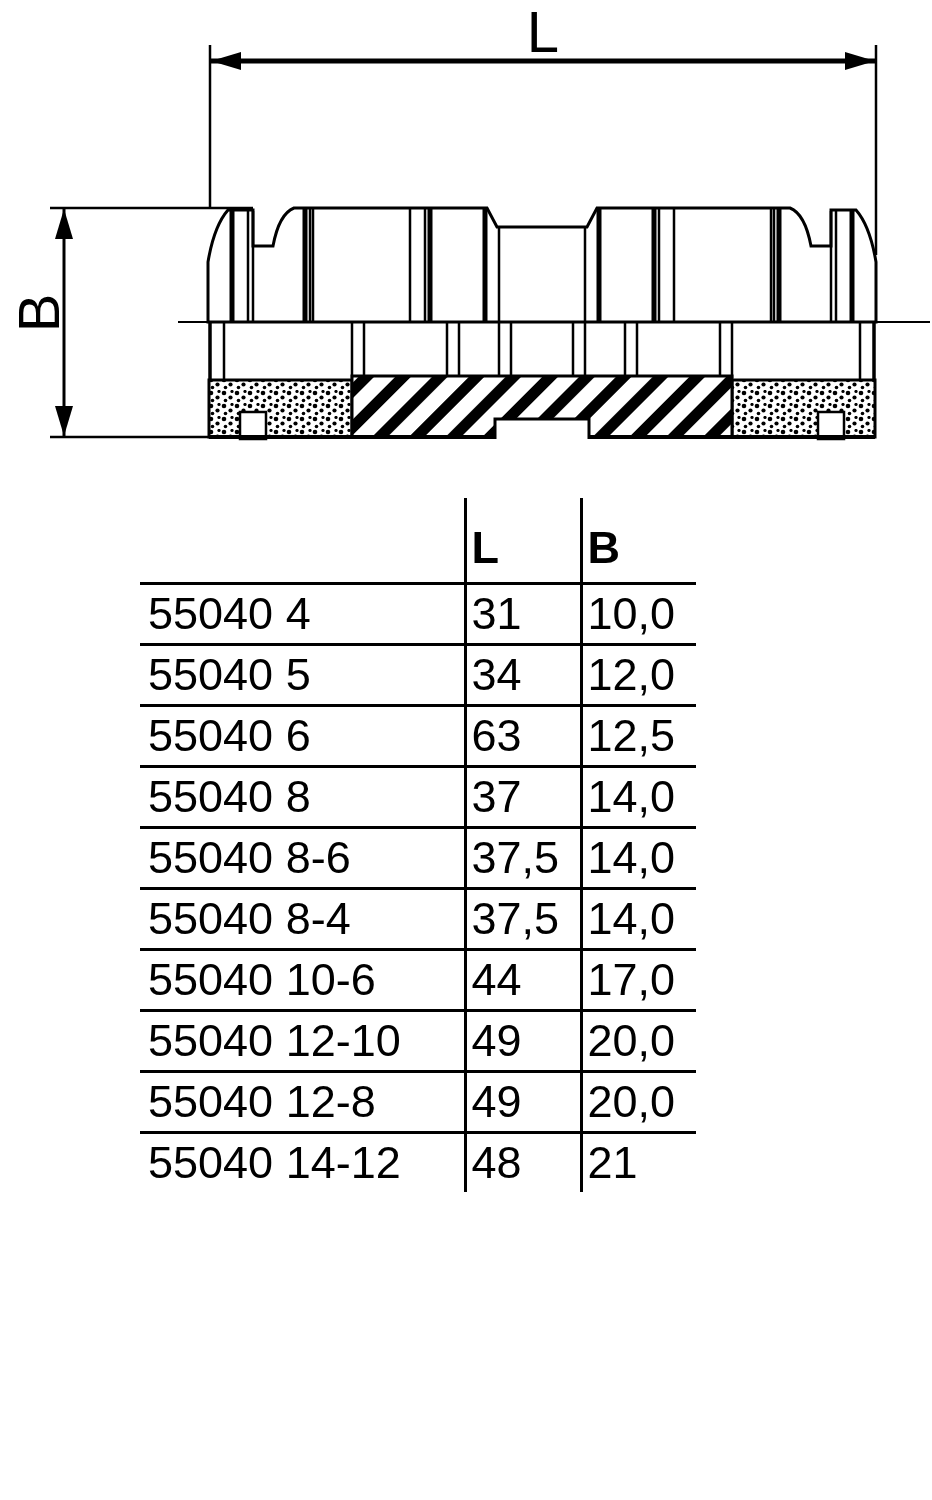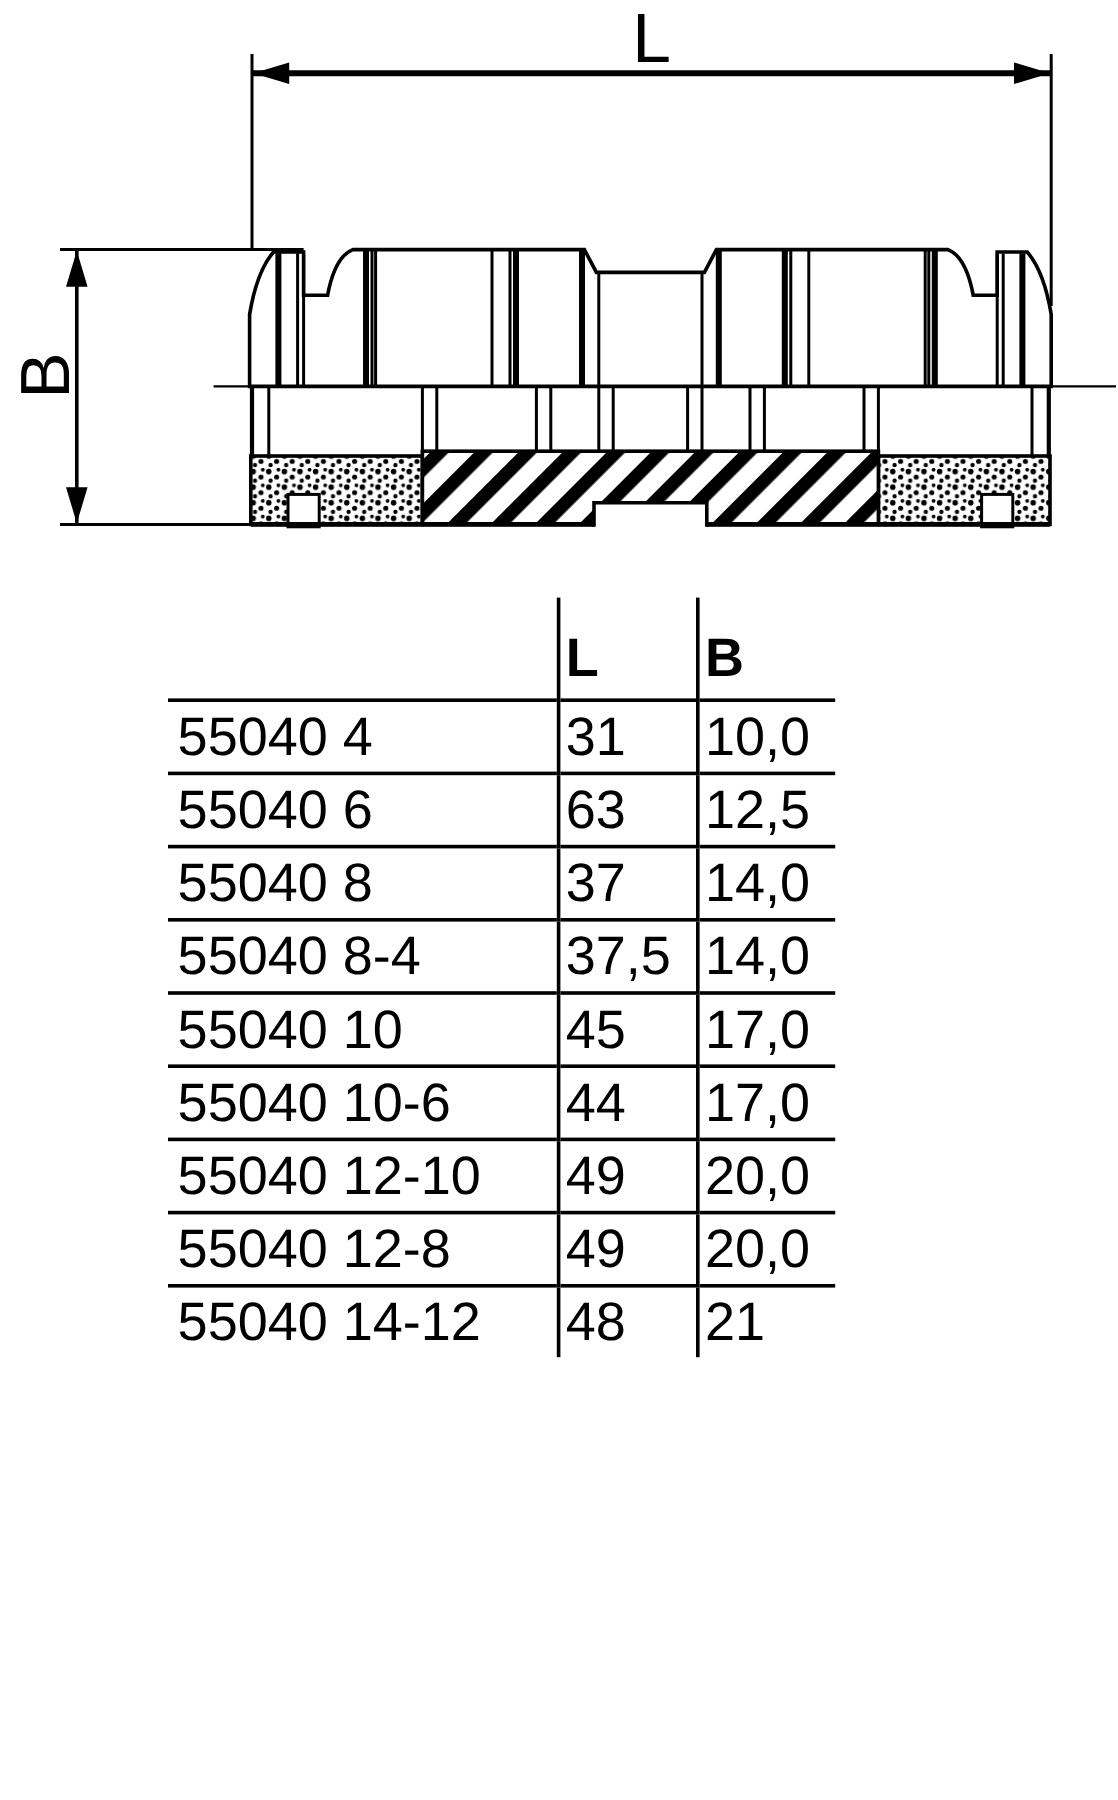--- a/index.html
+++ b/index.html
@@ -102,38 +102,43 @@
       </tr>
     </thead>
     <tbody>
 
     <tr>
         <td class="col-part">55040 4</td>
         <td class="col-l">31</td>
         <td class="col-b">10,0</td>
       </tr>
         <tr>
+        <td class="col-part">55040 5</td>
+        <td class="col-l">34</td>
+        <td class="col-b">12,0</td>
+      </tr>
+        <tr>
         <td class="col-part">55040 6</td>
         <td class="col-l">63</td>
         <td class="col-b">12,5</td>
       </tr>
         <tr>
         <td class="col-part">55040 8</td>
         <td class="col-l">37</td>
         <td class="col-b">14,0</td>
       </tr>
         <tr>
-        <td class="col-part">55040 8-4</td>
+        <td class="col-part">55040 8-6</td>
         <td class="col-l">37,5</td>
         <td class="col-b">14,0</td>
       </tr>
         <tr>
-        <td class="col-part">55040 10</td>
-        <td class="col-l">45</td>
-        <td class="col-b">17,0</td>
+        <td class="col-part">55040 8-4</td>
+        <td class="col-l">37,5</td>
+        <td class="col-b">14,0</td>
       </tr>
         <tr>
         <td class="col-part">55040 10-6</td>
         <td class="col-l">44</td>
         <td class="col-b">17,0</td>
       </tr>
         <tr>
         <td class="col-part">55040 12-10</td>
         <td class="col-l">49</td>
         <td class="col-b">20,0</td>

